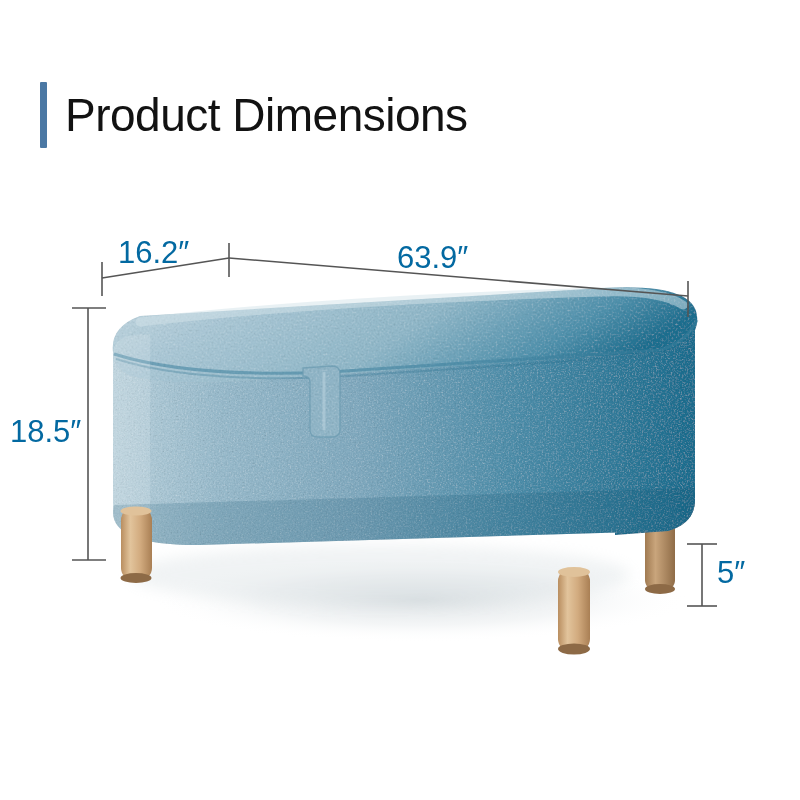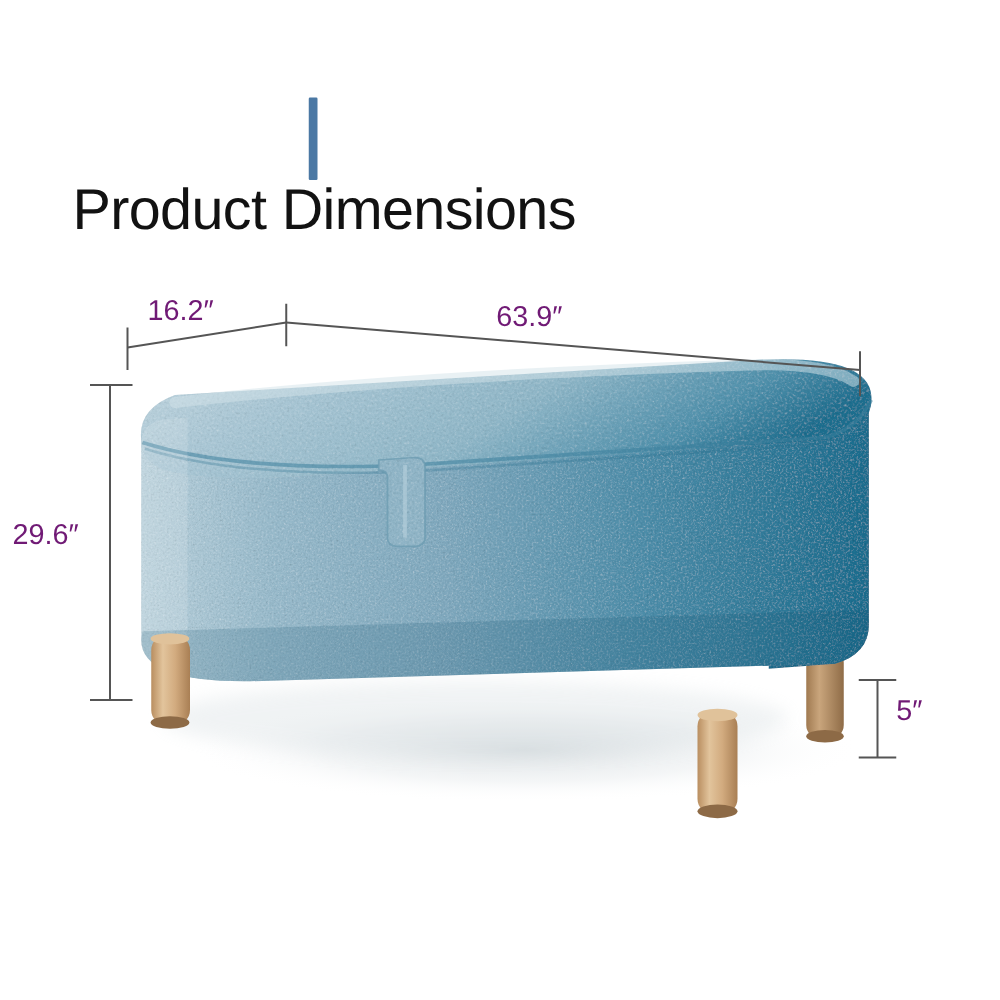--- a/index.html
+++ b/index.html
@@ -17,21 +17,20 @@
   }
 
   
   #title-block {
     position: absolute;
     left: 40px;
     top: 78px;
     display: flex;
     align-items: center;
     height: 74px;
-    flex-direction: column;
   }
   #title-accent-bar {
     width: 7px;
     height: 66px;
     background: #4b78a4;
     border-radius: 1px;
     flex: 0 0 auto;
   }
   #page-title {
     margin-left: 18px;
@@ -46,22 +45,22 @@
 
   
   #dim-layer {
     position: absolute;
     left: 0; top: 0;
     width: 800px; height: 800px;
     pointer-events: none;
   }
   .dim-label {
     position: absolute;
-    font-size: 23px;
-    color: #701a75;
+    font-size: 31px;
+    color: #0369a1;
     white-space: nowrap;
     font-family: "Liberation Sans", sans-serif;
   }
   #label-depth   { left: 118px; top: 235px; }
   #label-width   { left: 397px; top: 240px; }
   #label-height  { left: 10px;  top: 414px; }
   #label-leg     { left: 717px; top: 555px; }
 
   
   #product {
@@ -237,16 +236,16 @@
       <g>
         <line x1="702" y1="544" x2="702" y2="606"></line>
         <line x1="687" y1="544" x2="717" y2="544"></line>
         <line x1="687" y1="606" x2="717" y2="606"></line>
       </g>
     </g>
   </svg>
 
   <div id="label-depth" class="dim-label">16.2″</div>
   <div id="label-width" class="dim-label">63.9″</div>
-  <div id="label-height" class="dim-label">29.6″</div>
+  <div id="label-height" class="dim-label">18.5″</div>
   <div id="label-leg" class="dim-label">5″</div>
 
 </div>
 
 </body></html>

